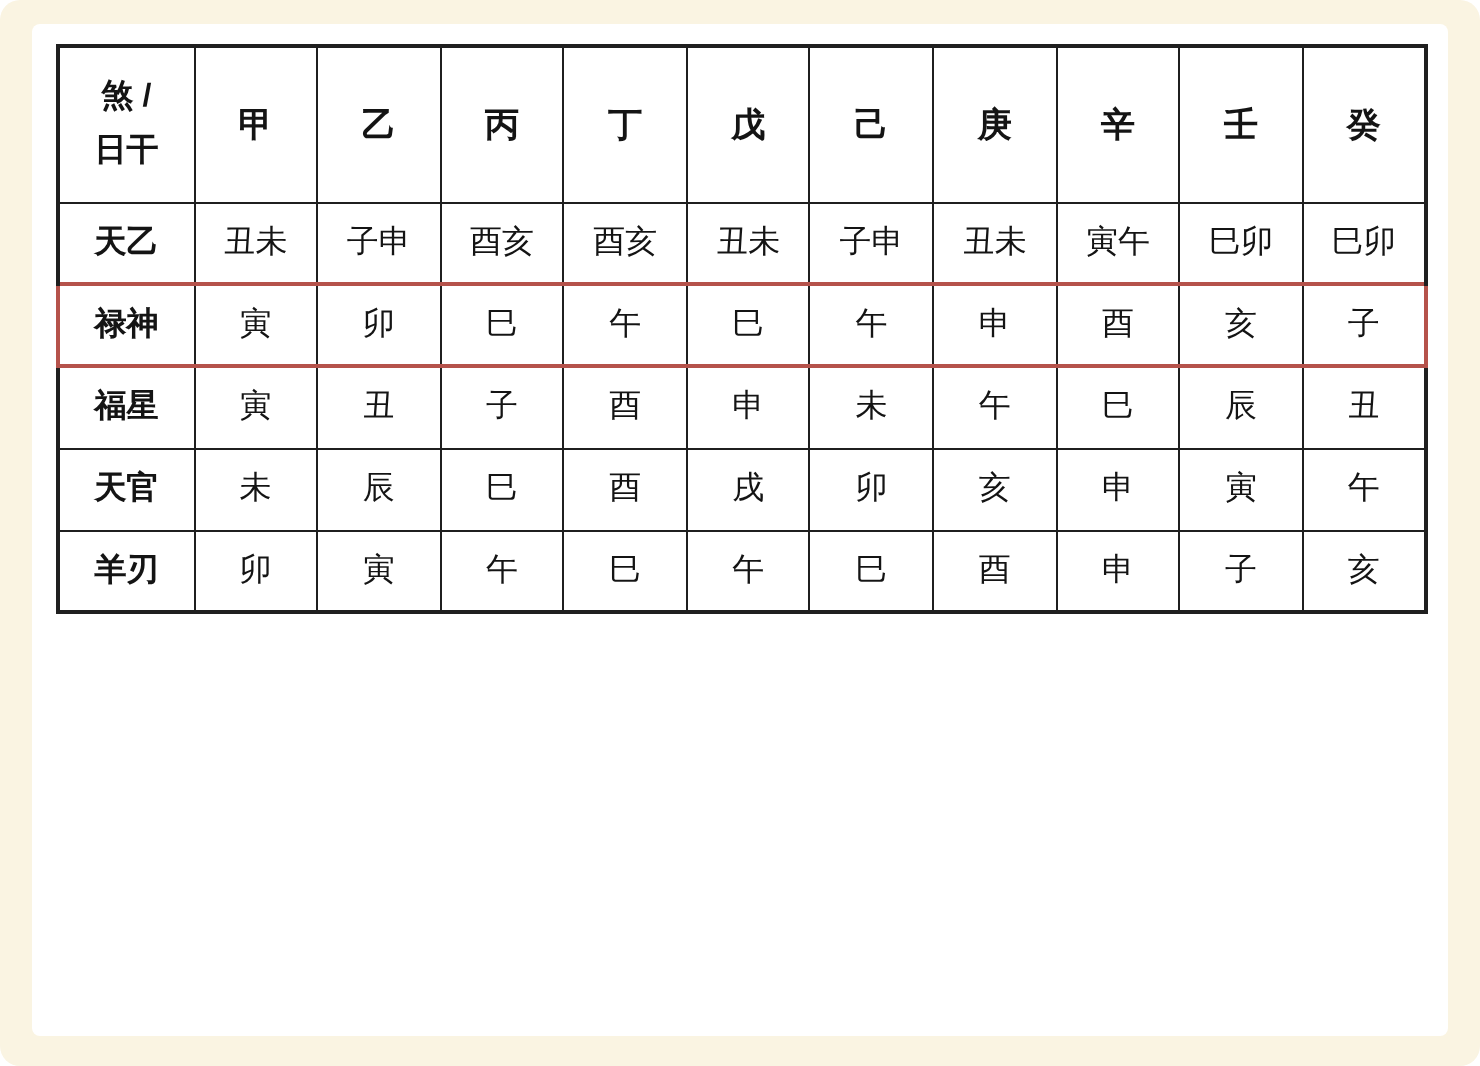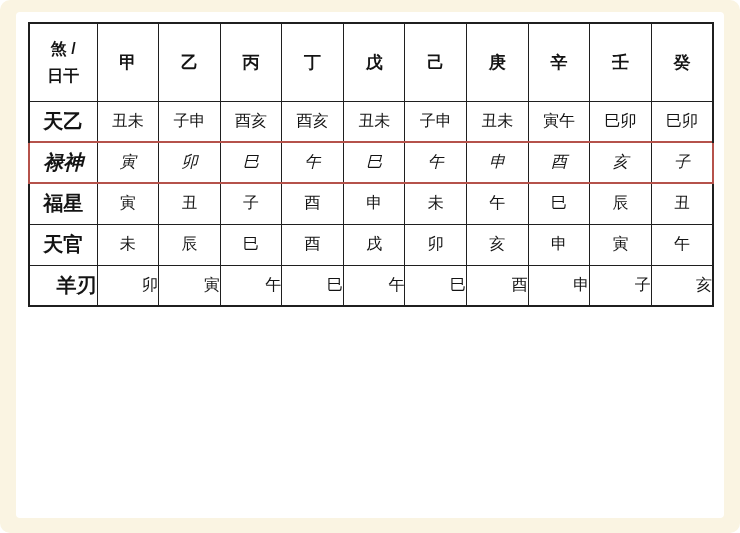--- a/index.html
+++ b/index.html
@@ -39,44 +39,43 @@
     vertical-align:middle;
     padding:0;
     font-size:16px;
     color:var(--ink);
   }
   
   table.shensha{border:2px solid var(--line);}
   table.shensha tr > *:first-child{border-left:2px solid var(--line);}
   table.shensha tr > *:last-child{border-right:2px solid var(--line);}
   table.shensha thead tr > *{border-top:2px solid var(--line);}
-  table.shensha tbody tr:last-child > *{border-bottom:2px solid var(--line);text-align:right;}
+  table.shensha tbody tr:last-child > *{border-bottom:2px solid var(--line);}
 
   col.label-col{width:68px;}
   col.stem-col{width:61.6px;}
 
   thead tr{height:78px;}
   tbody tr{height:41px;}
 
   th.corner{
     text-align:left;
     padding-left:9px;
     font-weight:700;
     font-size:16px;
     line-height:1.7;
   }
   thead th.stem{font-weight:700;font-size:17px;}
-  tbody th.rowlabel{font-weight:700;font-size:20px;}
+  tbody th.rowlabel{font-weight:700;font-size:16px;}
   tbody td{font-weight:400;}
 
   
   tr.hl > *{
     border-top:2px solid var(--hl) !important;
     border-bottom:2px solid var(--hl) !important;
-    font-style:italic;
   }
   tr.hl > *:first-child{border-left:2px solid var(--hl) !important;}
   tr.hl > *:last-child{border-right:2px solid var(--hl) !important;}
 </style>
 </head>
 <body>
 
 <div class="page">
   <div class="card">
     <table class="shensha">

